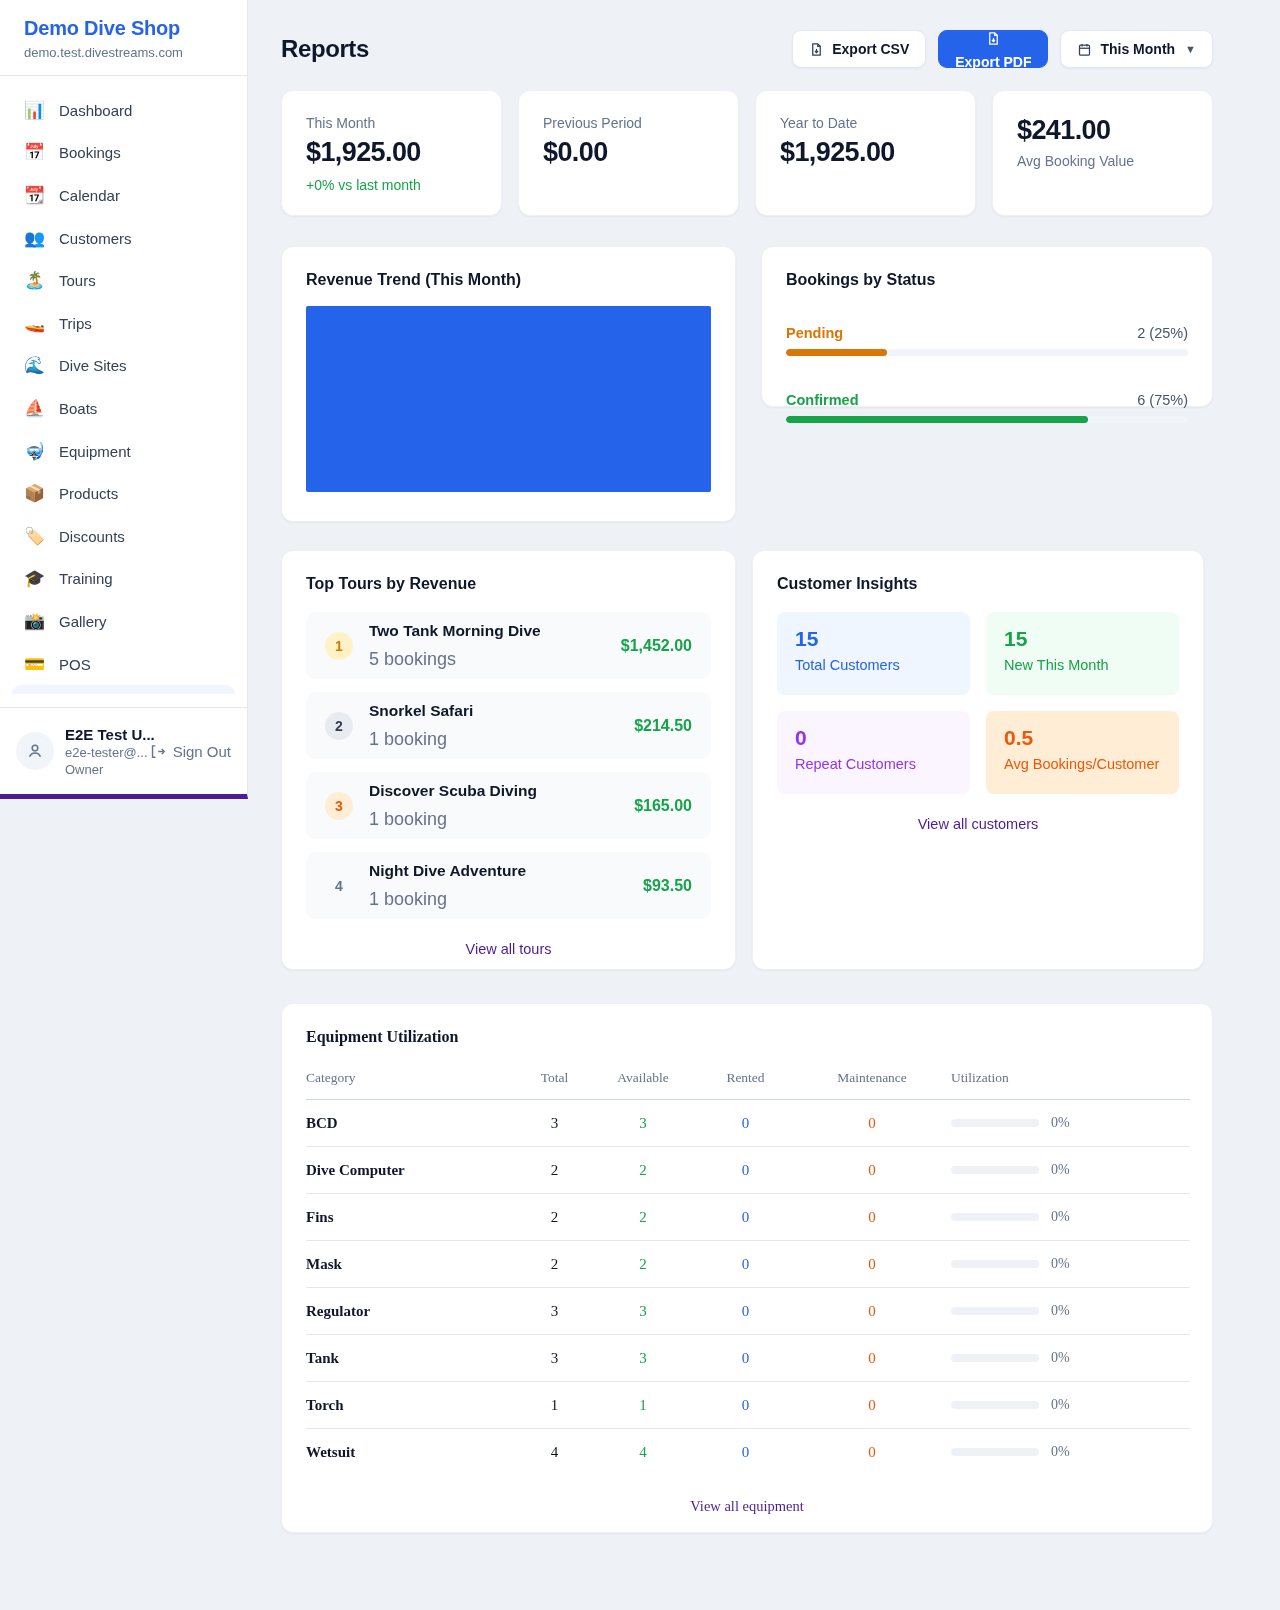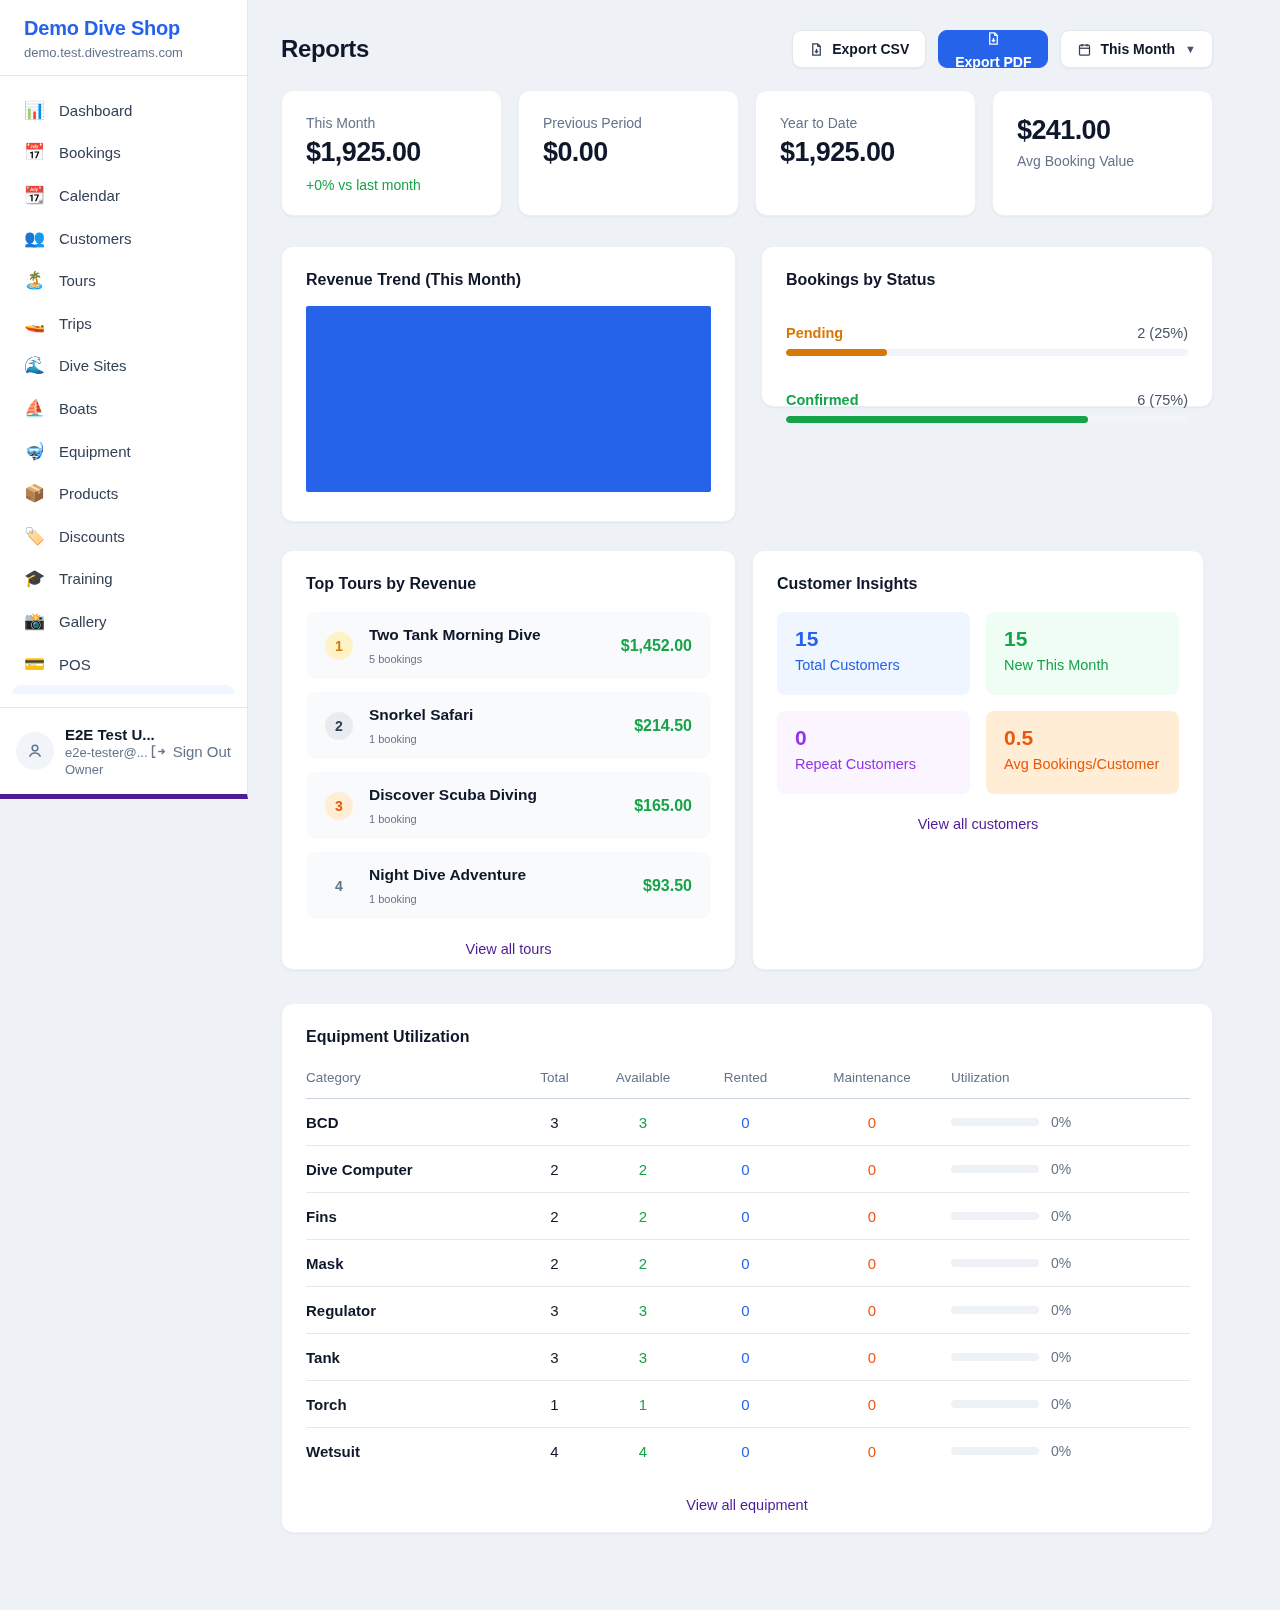--- a/index.html
+++ b/index.html
@@ -101,36 +101,36 @@
     width:28px; height:28px; border-radius:50%; flex:none;
     display:flex; align-items:center; justify-content:center;
     font-size:14px; font-weight:600;
   }
   .rank-1 { background:#fef3c7; color:#d97706; }
   .rank-2 { background:#e8ecf1; color:#334155; }
   .rank-3 { background:#ffedd5; color:#ea580c; }
   .rank-4 { background:transparent; color:#64748b; }
   .tour-info { flex:1; min-width:0; }
   .tour-name { font-size:15.5px; font-weight:600; color:#0f172a; }
-  .tour-bookings { font-size:11px; color:#64748b; margin-top:9px; }
+  .tour-bookings { font-size:18px; color:#64748b; margin-top:9px; }
   .tour-revenue { font-size:16px; font-weight:700; color:#16a34a; flex:none; }
   .view-link { display:block; text-align:center; font-size:14.5px; color:#4c1d95; margin-top:22px; cursor:pointer; }
 
   .insights-card { height:420px; padding:24px; }
   .tiles { display:grid; grid-template-columns:1fr 1fr; gap:16px; margin-top:19px; }
   .tile { height:83px; border-radius:8px; padding:15px 18px; }
   .tile-value { font-size:21px; font-weight:800; }
   .tile-label { font-size:14.5px; font-weight:500; margin-top:6px; }
   .tile-blue   { background:#eff6ff; color:#2563eb; }
   .tile-green  { background:#f0fdf4; color:#16a34a; }
   .tile-purple { background:#faf5ff; color:#9333ea; }
   .tile-orange { background:#ffedd5; color:#ea580c; }
 
   
-  .equipment-card { margin-top:33px; height:530px; padding:24px; }
+  .equipment-card { margin-top:33px; height:530px; padding:24px;font-family:Liberation Serif, serif; }
   table { width:100%; border-collapse:collapse; margin-top:14px; table-layout:fixed; }
   th {
     font-size:13.5px; color:#64748b; font-weight:400;
     padding:10px 0 13px; border-bottom:1px solid #cbd5e1; text-align:center;
   }
   th.col-cat, th.col-util { text-align:left; }
   td { height:47px; border-bottom:1px solid #e2e8f0; font-size:15px; text-align:center; }
   tr:last-child td { border-bottom:none; }
   td.col-cat { text-align:left; font-weight:600; color:#0f172a; }
   td.c-total { color:#0f172a; }

